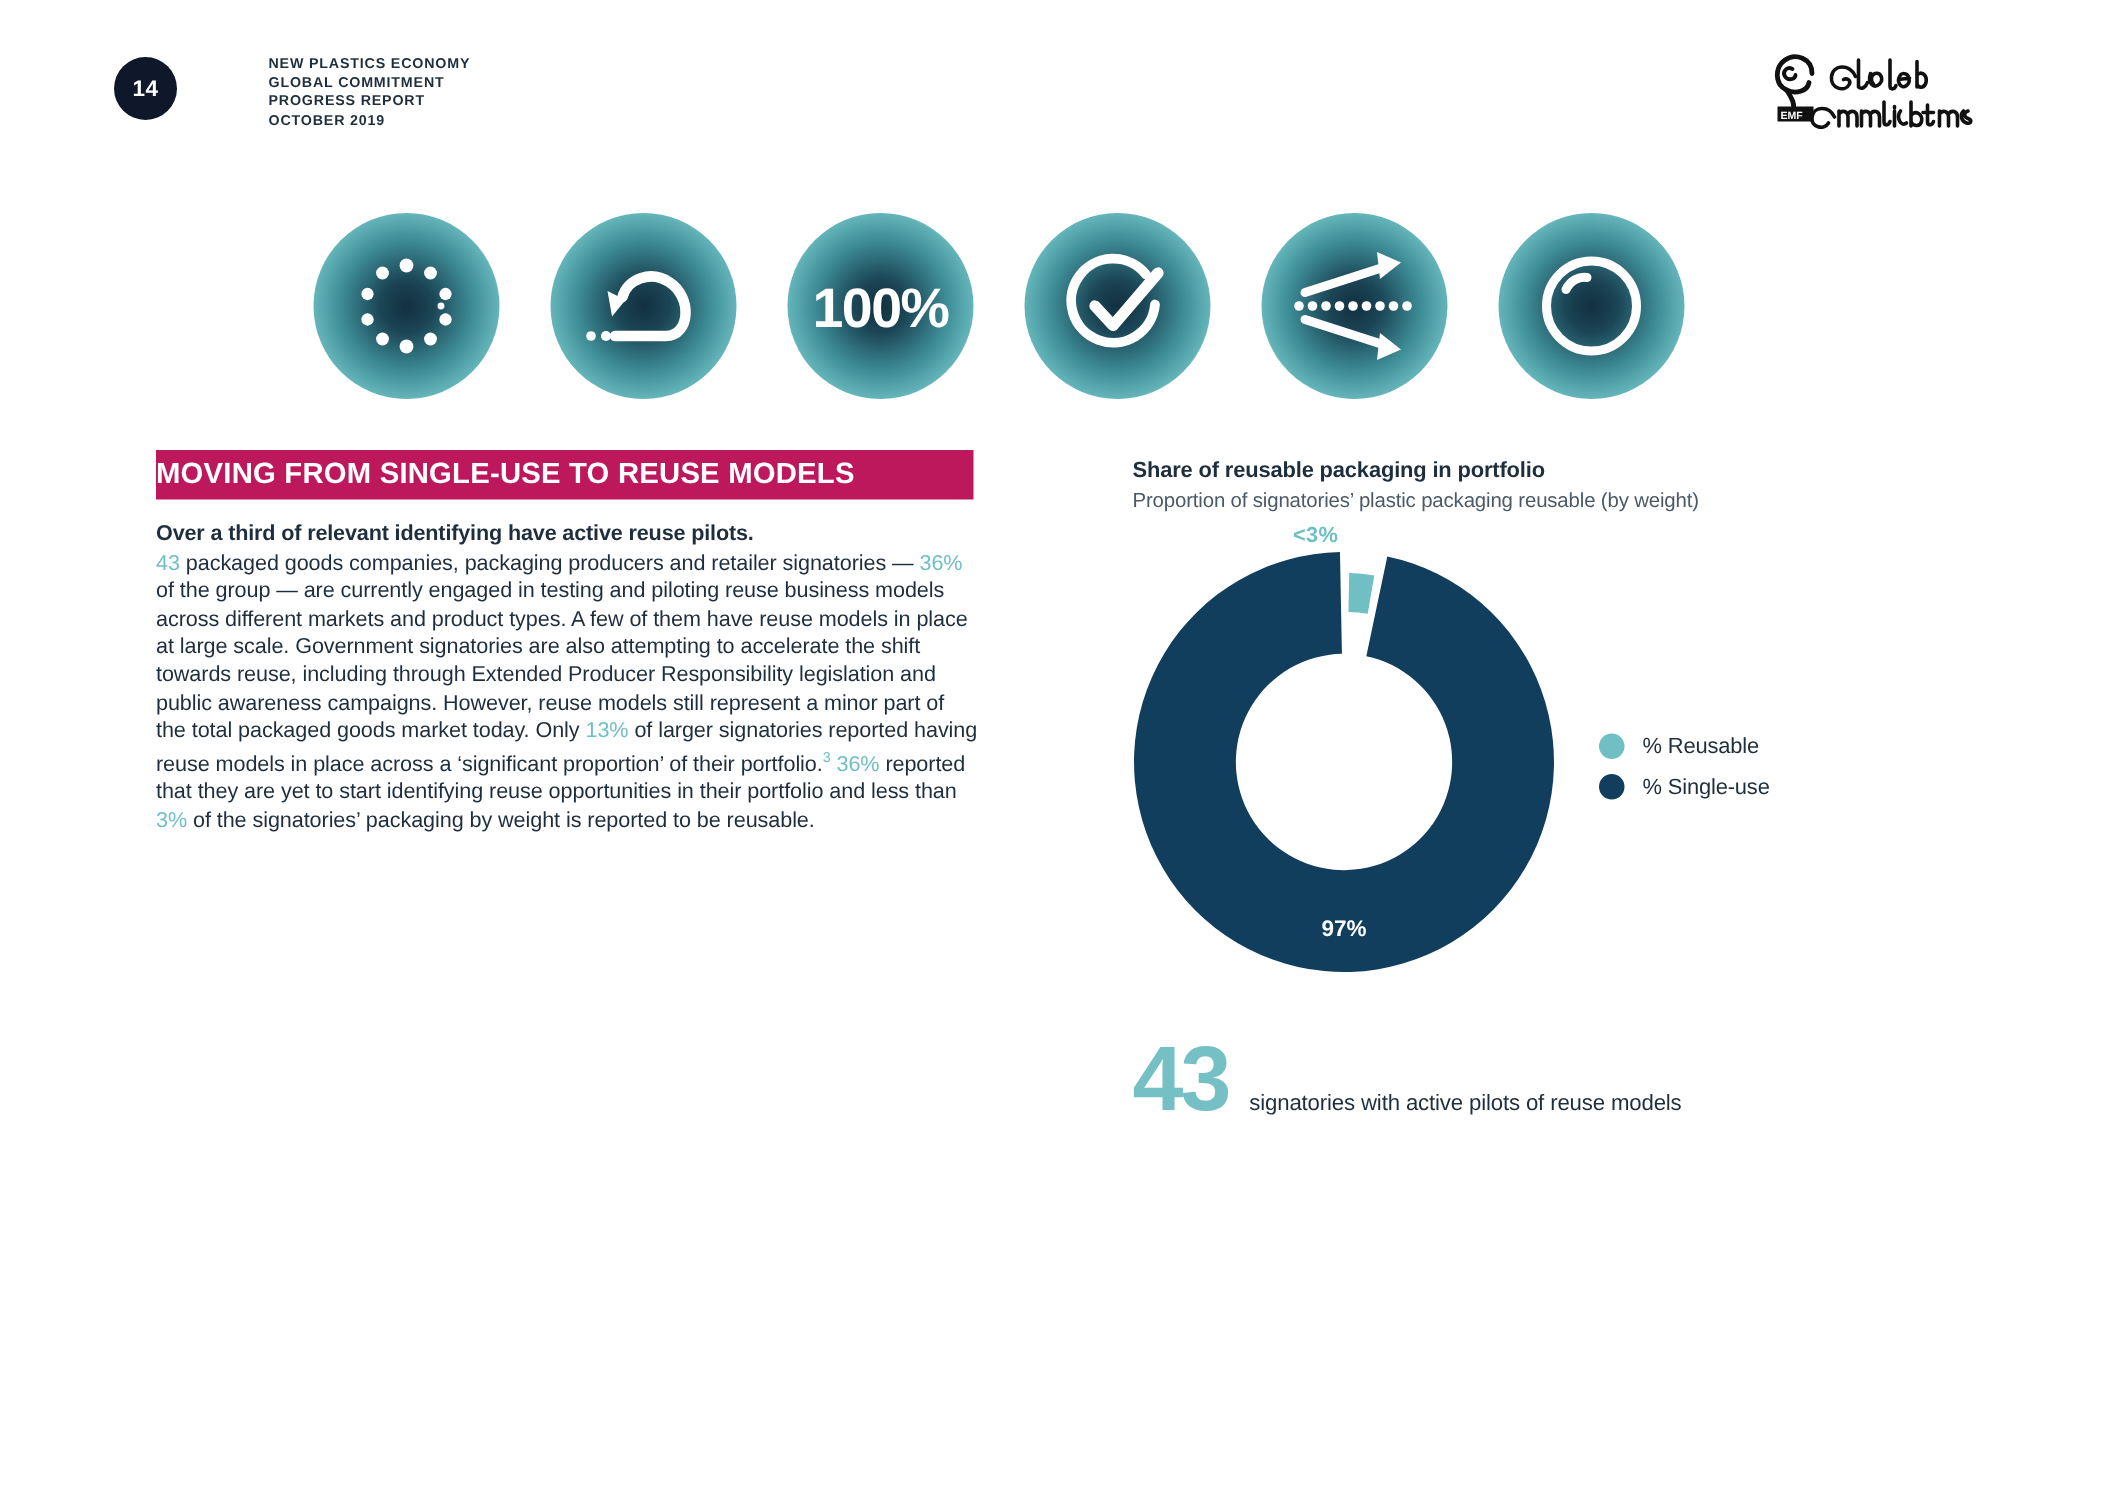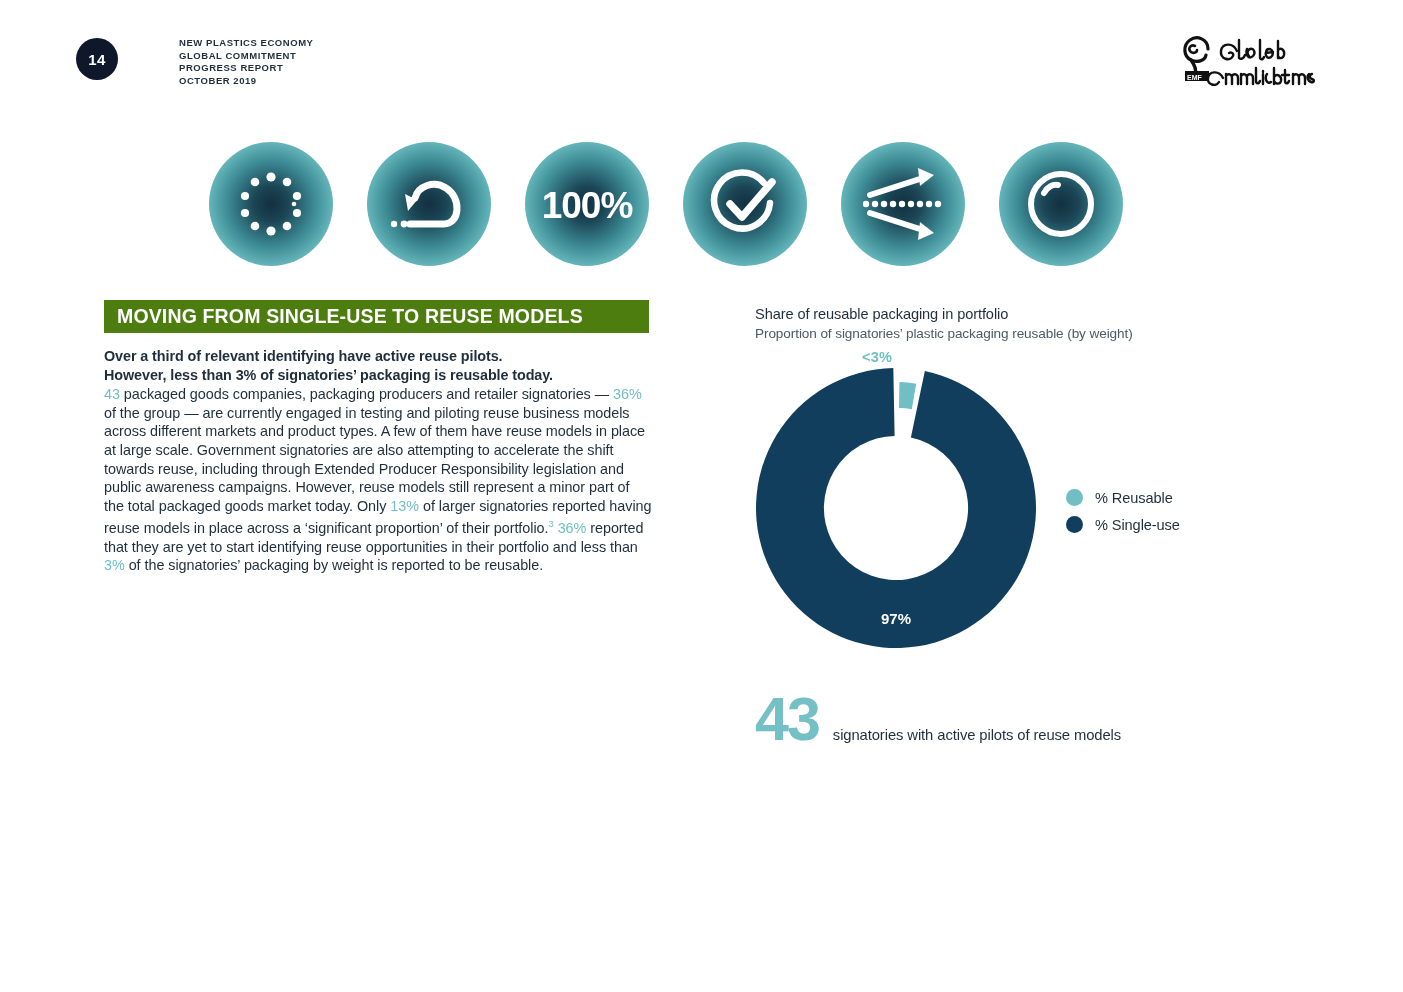--- a/index.html
+++ b/index.html
@@ -79,24 +79,23 @@
   }
   .icon-circle svg { display: block; }
 
   
   #section-banner {
     position: absolute;
     left: 104px;
     top: 300px;
     width: 545px;
     height: 33px;
-    background: #4d7c0f;
+    background: #be185d;
     display: flex;
     align-items: center;
-    padding-left: 13px;
     box-sizing: border-box;
   }
   #section-banner-title {
     color: #ffffff;
     font-size: 19.5px;
     font-weight: bold;
     letter-spacing: 0.15px;
     white-space: nowrap;
   }
 
@@ -120,21 +119,21 @@
   }
   .hl { color: #6fbfc4; }
   .fn { font-size: 9.5px; vertical-align: super; color: #6fbfc4; }
 
   
   #chart-title {
     position: absolute;
     left: 755px;
     top: 306px;
     font-size: 14.6px;
-    font-weight: normal;
+    font-weight: bold;
     color: #1f2e3d;
     letter-spacing: -0.1px;
   }
   #chart-subtitle {
     position: absolute;
     left: 755px;
     top: 326px;
     font-size: 13.6px;
     color: #4b5a66;
     letter-spacing: -0.1px;
@@ -322,21 +321,20 @@
 
 </div>
 
 <div id="section-banner">
   <span id="section-banner-title">MOVING FROM SINGLE-USE TO REUSE MODELS</span>
 </div>
 
 <div id="body-copy">
   <p id="lead-paragraph">
     <span>Over a third of relevant identifying have active reuse pilots.</span><br>
-    <span>However, less than 3% of signatories’ packaging is reusable today.</span>
   </p>
   <p id="detail-paragraph"><span class="hl">43</span><span> packaged goods companies, packaging producers and retailer signatories — </span><span class="hl">36%</span><span> of the group — are currently engaged in testing and piloting reuse business models across different markets and product types. A few of them have reuse models in place at large scale. Government signatories are also attempting to accelerate the shift towards reuse, including through Extended Producer Responsibility legislation and public awareness campaigns. However, reuse models still represent a minor part of the total packaged goods market today. Only </span><span class="hl">13%</span><span> of larger signatories reported having reuse models in place across a ‘significant proportion’ of their portfolio.</span><span class="fn">3</span><span> </span><span class="hl">36%</span><span> reported that they are yet to start identifying reuse opportunities in their portfolio and less than </span><span class="hl">3%</span><span> of the signatories’ packaging by weight is reported to be reusable.</span></p>
 </div>
 
 <div id="chart-title">Share of reusable packaging in portfolio</div>
 <div id="chart-subtitle">Proportion of signatories’ plastic packaging reusable (by weight)</div>
 
 <div id="slice-callout">&lt;3%</div>
 
 <div id="donut-wrap">

